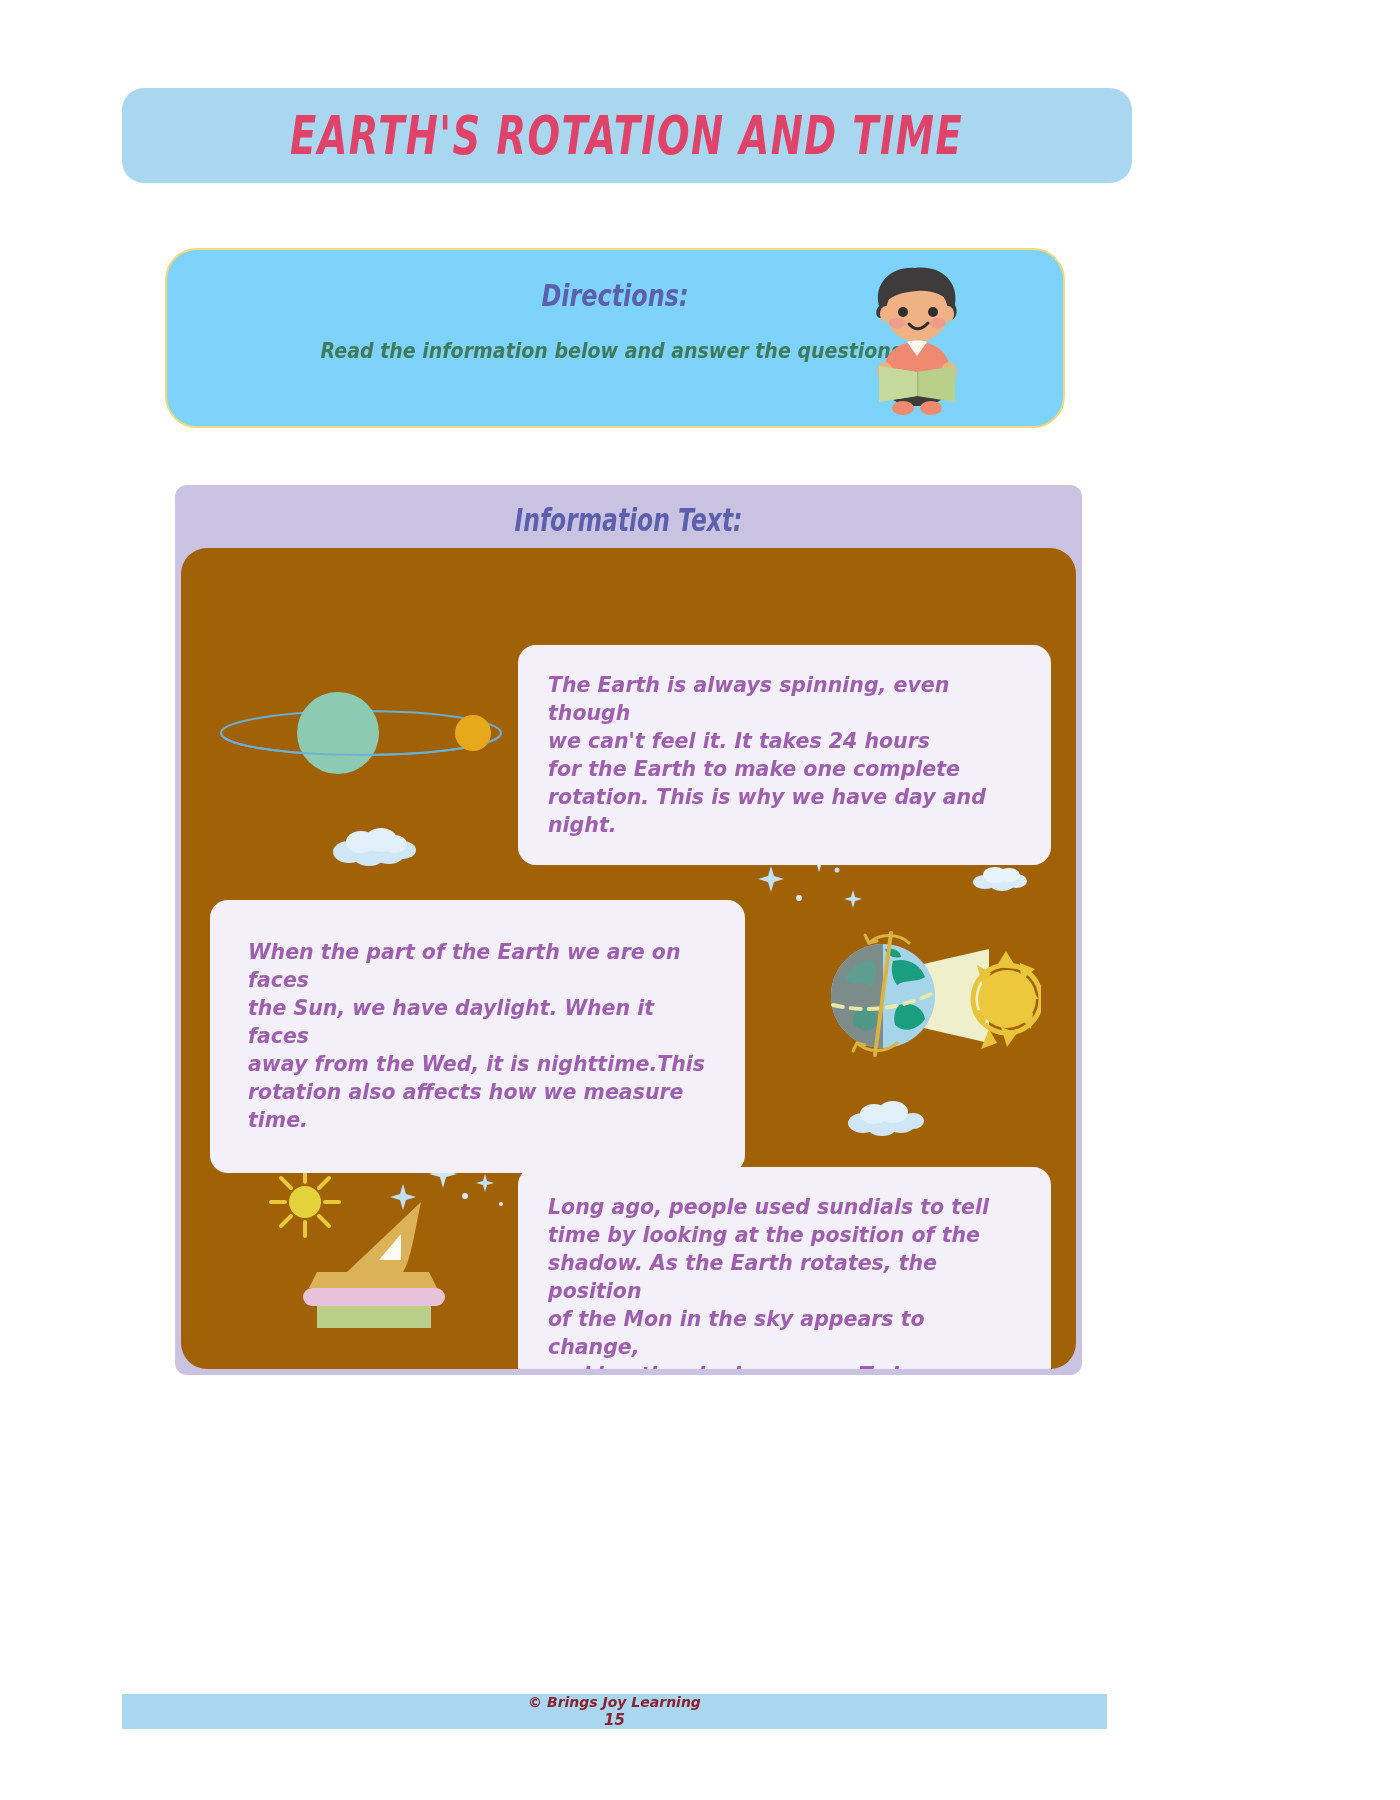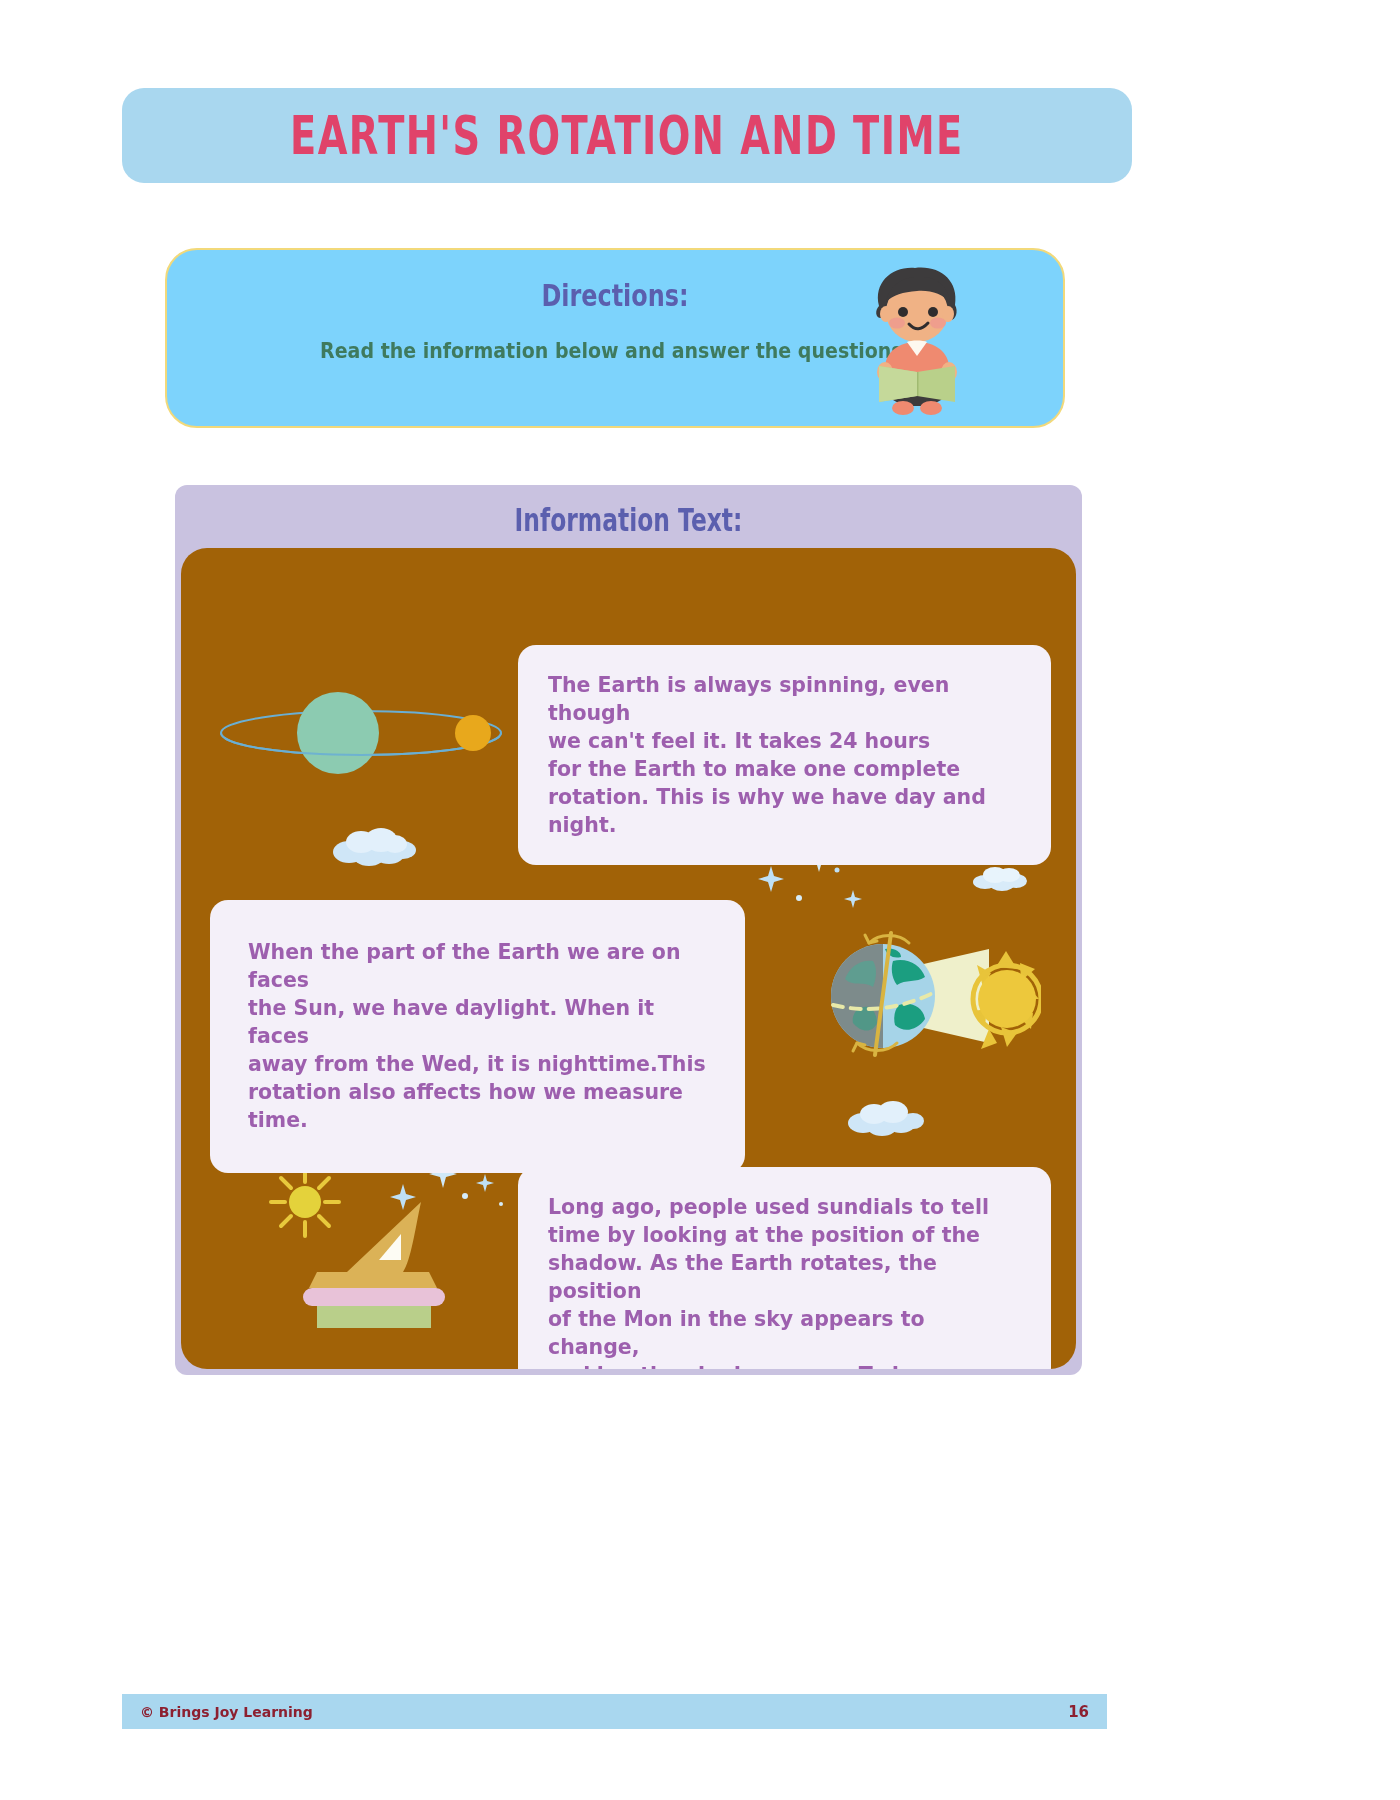--- a/index.html
+++ b/index.html
@@ -6,21 +6,21 @@
 
   body {
     width: 1400px;
     height: 1800px;
     background: #ffffff;
     font-family: "Liberation Sans", sans-serif;
     position: relative;
     overflow: hidden;
   }
 
-  .page { position: relative; width: 1184px; height: 1800px; }
+  .page { position: relative; width: 1184px; height: 1800px; font-style: italic; }
 
   
   .title-banner {
     position: absolute;
     left: 122px; top: 88px;
     width: 1010px; height: 95px;
     background: #a9d7ef;
     border-radius: 22px;
     display: flex; align-items: center; justify-content: center;
   }
@@ -119,20 +119,21 @@
 
   
   .footer-bar {
     position: absolute;
     left: 122px; top: 1694px;
     width: 985px; height: 35px;
     background: #a9d7ef;
     display: flex; align-items: center;
     justify-content: space-between;
     padding: 0 18px;
+    flex-direction: column;
   }
   .footer-left {
     font-family: "DejaVu Sans", sans-serif;
     font-weight: bold;
     font-size: 14px;
     color: #8c2030;
   }
   .footer-right {
     font-family: "DejaVu Sans", sans-serif;
     font-weight: bold;
@@ -323,16 +324,16 @@
 of the Mon in the sky appears to change,
 making the shadow move. Today, we use
 clocks to measure time, but they are still
 based on the Earth's rotation.</div>
 
     </div>
   </div>
 
   <div class="footer-bar">
     <div class="footer-left">© Brings Joy Learning</div>
-    <div class="footer-right">16</div>
+    <div class="footer-right">15</div>
   </div>
 
 </div>
 
 </body></html>

